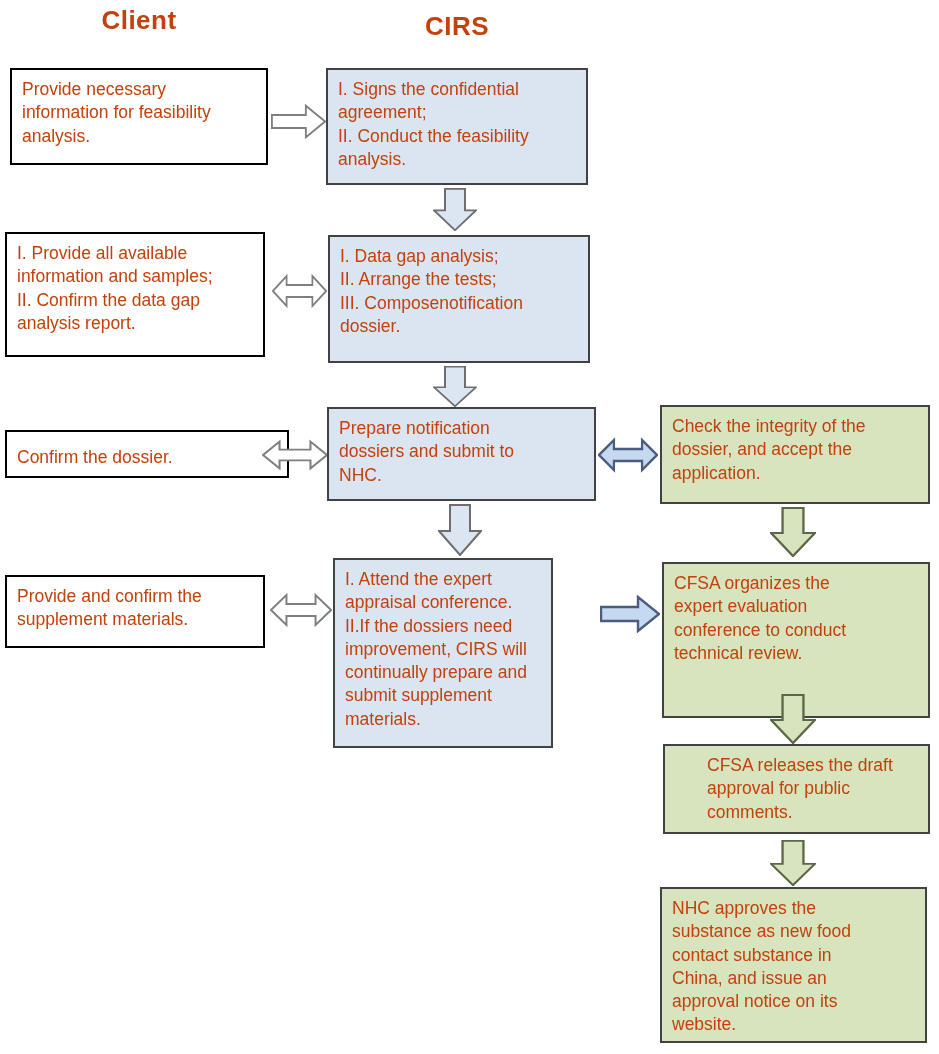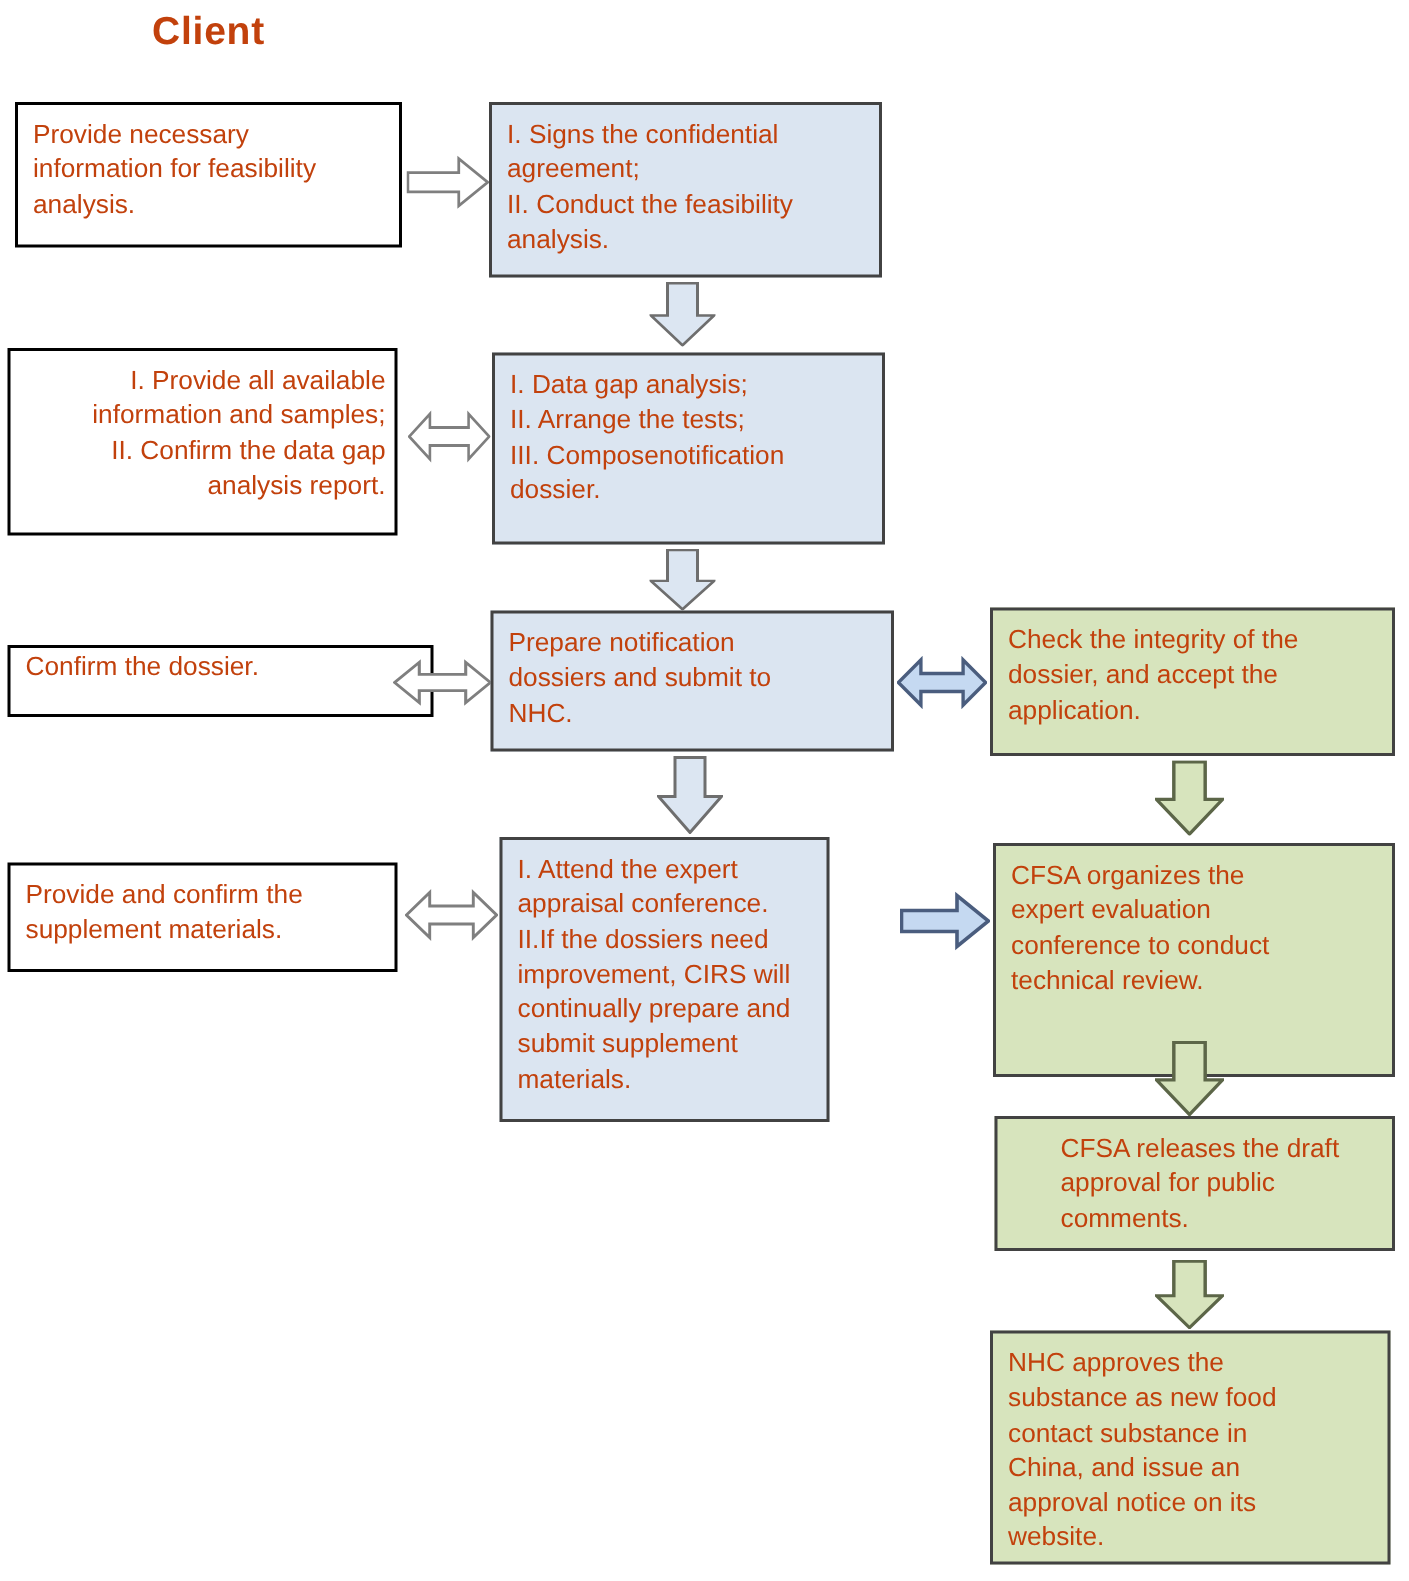--- a/index.html
+++ b/index.html
@@ -35,61 +35,62 @@
   .fill-ltblue{fill:#dce6f2;stroke:#6e6e6e;stroke-width:2;}
   .fill-blue{fill:#c5d9f1;stroke:#4a5d7e;stroke-width:2.4;}
   .fill-green{fill:#d7e4bd;stroke:#5c6648;stroke-width:2.2;}
 </style>
 </head>
 <body>
 
 <div class="canvas">
 
   <div class="col-header" style="left:10px;top:5px;width:258px;">Client</div>
+  <div class="col-header" style="left:326px;top:11px;width:262px;">CIRS</div>
 
   <div class="flow-box box-client" style="left:10px;top:68px;width:258px;height:97px;">Provide necessary
 information for feasibility
 analysis.</div>
   <div class="arrow" style="left:271px;top:103px;width:55px;height:37px;">
     <svg viewBox="0 0 60 40" preserveAspectRatio="none">
         <polygon class="fill-white" points="1,13 38,13 38,3 59,20 38,37 38,27 1,27"></polygon>
       </svg>
   </div>
   <div class="flow-box box-cirs" style="left:326px;top:68px;width:262px;height:117px;">I. Signs the confidential
 agreement;
 II. Conduct the feasibility
 analysis.</div>
 
   <div class="arrow" style="left:433px;top:188px;width:44px;height:43px;">
     <svg viewBox="0 0 44 52" preserveAspectRatio="none">
         <polygon class="fill-ltblue" points="12,1 32,1 32,27 43,27 22,51 1,27 12,27"></polygon>
       </svg>
   </div>
 
-  <div class="flow-box box-client" style="left:5px;top:232px;width:260px;height:125px;text-align:right;">I. Provide all available
+  <div class="flow-box box-client" style="left:5px;top:232px;width:260px;height:125px;">I. Provide all available
 information and samples;
 II. Confirm the data gap
 analysis report.</div>
   <div class="arrow" style="left:272px;top:271px;width:55px;height:40px;">
     <svg viewBox="0 0 64 40" preserveAspectRatio="none">
         <polygon class="fill-white" points="1,20 17,5 17,14 47,14 47,5 63,20 47,35 47,26 17,26 17,35"></polygon>
       </svg>
   </div>
   <div class="flow-box box-cirs" style="left:328px;top:235px;width:262px;height:128px;">I. Data gap analysis;
 II. Arrange the tests;
 III. Composenotification
 dossier.</div>
 
   <div class="arrow" style="left:433px;top:366px;width:44px;height:41px;">
     <svg viewBox="0 0 44 52" preserveAspectRatio="none">
         <polygon class="fill-ltblue" points="12,1 32,1 32,27 43,27 22,51 1,27 12,27"></polygon>
       </svg>
   </div>
 
-  <div class="flow-box box-client" style="left:5px;top:430px;width:284px;height:48px;padding-top:1px;">Confirm the dossier.</div>
+  <div class="flow-box box-client" style="left:5px;top:430px;width:284px;height:48px;padding-top:14px;">Confirm the dossier.</div>
   <div class="arrow" style="left:262px;top:437px;width:66px;height:36px;">
     <svg viewBox="0 0 64 40" preserveAspectRatio="none">
         <polygon class="fill-white" points="1,20 17,5 17,14 47,14 47,5 63,20 47,35 47,26 17,26 17,35"></polygon>
       </svg>
   </div>
   <div class="flow-box box-cirs" style="left:327px;top:407px;width:269px;height:94px;">Prepare notification
 dossiers and submit to
 NHC.</div>
   <div class="arrow" style="left:598px;top:435px;width:60px;height:40px;">
     <svg viewBox="0 0 64 40" preserveAspectRatio="none">

